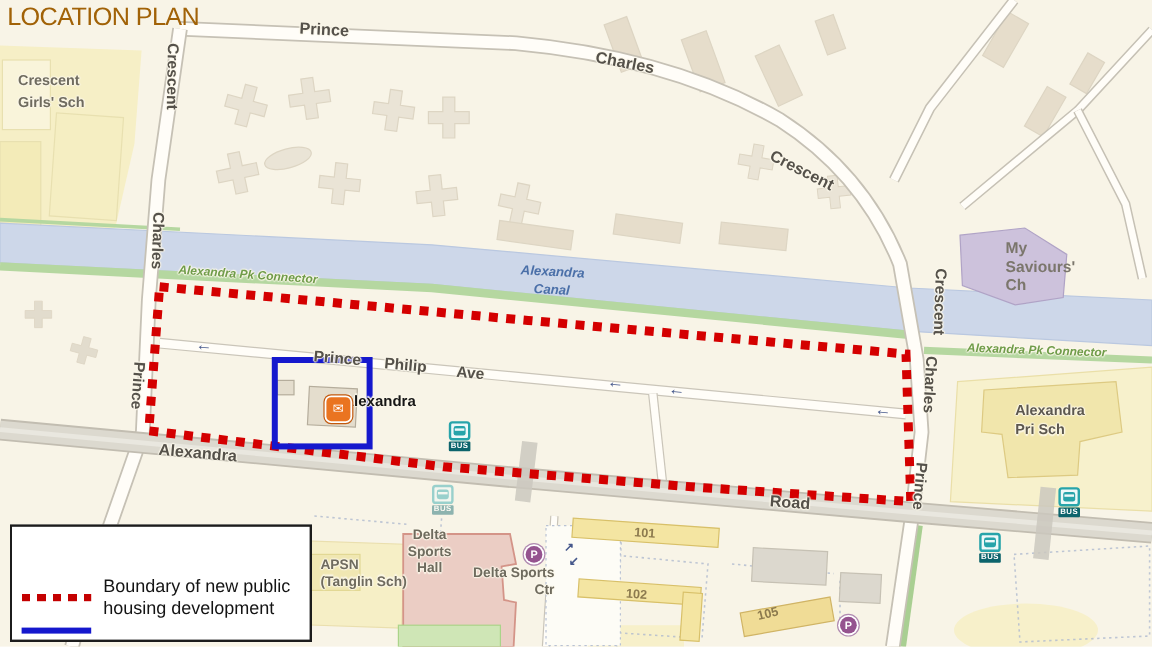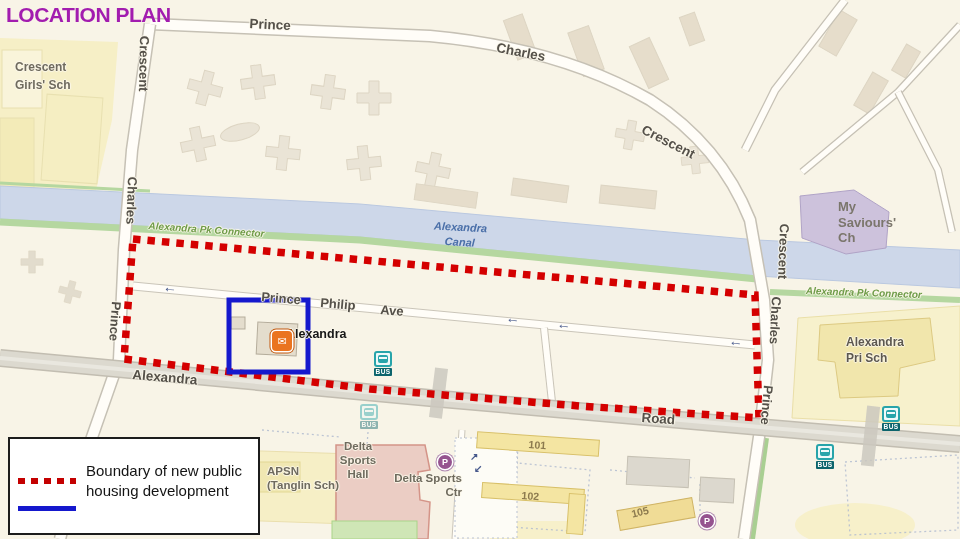--- a/index.html
+++ b/index.html
@@ -4,42 +4,42 @@
 <style>
   html,body{margin:0;padding:0;background:#fff;}
   #stage{position:relative;width:960px;height:539px;overflow:hidden;background:#f8f4e7;
          font-family:"Liberation Sans", sans-serif;}
   #mapsvg{position:absolute;left:0;top:0;}
   .lbl{position:absolute;white-space:pre-line;line-height:1.25;color:#6f6b5e;font-weight:600;
        transform-origin:0 0;}
   .halo{text-shadow:-1px 0 1px #fbf7ea,1px 0 1px #fbf7ea,0 -1px 1px #fbf7ea,0 1px 1px #fbf7ea;}
   .road{color:#55514a;font-size:13.5px;font-weight:600;}
   .vroad{color:#55514a;font-size:13px;font-weight:600;}
-  .title{font-size:21px;font-weight:700;color:#a21caf;letter-spacing:-0.5px;white-space:nowrap;}
+  .title{font-size:21px;font-weight:400;color:#a16207;letter-spacing:-0.5px;white-space:nowrap;}
   .green{color:#6f9c49;font-style:italic;font-size:10px;font-weight:600;white-space:nowrap;}
   .canal{color:#4a6fa8;font-style:italic;font-size:11px;font-weight:600;text-align:center;line-height:1.35;}
   .blockno{color:#8c7a4e;font-size:10.5px;font-weight:600;}
   .arrow{position:absolute;color:#47598c;font-size:14px;font-weight:700;line-height:1;}
   .arrow.small{font-size:10px;}
   
   .bus-icon{position:absolute;width:18px;}
   .bus-box{width:14px;height:12px;margin:0 auto;background:#eef9f9;border:2px solid #27a4aa;border-radius:3px;position:relative;}
   .bus-glyph{position:absolute;left:2px;top:2px;width:10px;height:8px;background:#27a4aa;border-radius:2px;}
   .bus-glyph:after{content:"";position:absolute;left:1px;top:2px;width:8px;height:2px;background:#eef9f9;}
   .bus-band{margin-top:1px;background:#0c646c;color:#fff;font-size:6.5px;font-weight:700;text-align:center;
             line-height:8px;border-radius:1px;letter-spacing:.4px;}
   .faded{opacity:.45;}
   .parking-icon{position:absolute;width:14px;height:14px;border-radius:50%;background:#95538f;
     box-shadow:0 0 0 1.5px #fff,0 0 0 2.5px #b08ab0;color:#fff;font-size:9px;font-weight:700;
     text-align:center;line-height:14px;}
   .po-icon{position:absolute;width:20px;height:20px;border-radius:4px;background:#ea7420;
     box-shadow:0 0 0 1.5px #fff,0 0 0 2.5px #c2590e;color:#fff;font-size:11px;text-align:center;line-height:20px;}
   
   #legend{position:absolute;left:8px;top:437px;width:252px;height:98px;box-sizing:border-box;
-    background:#fff;border:2.5px solid #1c1c1c;padding:5px 8px;display:flex;flex-direction:column;justify-content:center;gap:6px;}
+    background:#fff;border:2.5px solid #1c1c1c;padding:5px 8px;display:flex;flex-direction:column;justify-content:flex-end;gap:6px;}
   .legend-row{display:flex;align-items:center;gap:10px;}
   .legend-swatch{flex:0 0 58px;}
   .swatch-red{height:6px;background:repeating-linear-gradient(90deg,#c40000 0 7px,transparent 7px 13px);}
   .swatch-blue{height:5px;background:#1518cd;}
   .legend-label{font-size:15px;font-weight:500;color:#141414;line-height:1.28;white-space:pre-line;}
 </style>
 </head>
 <body>
 
 <div id="stage">

